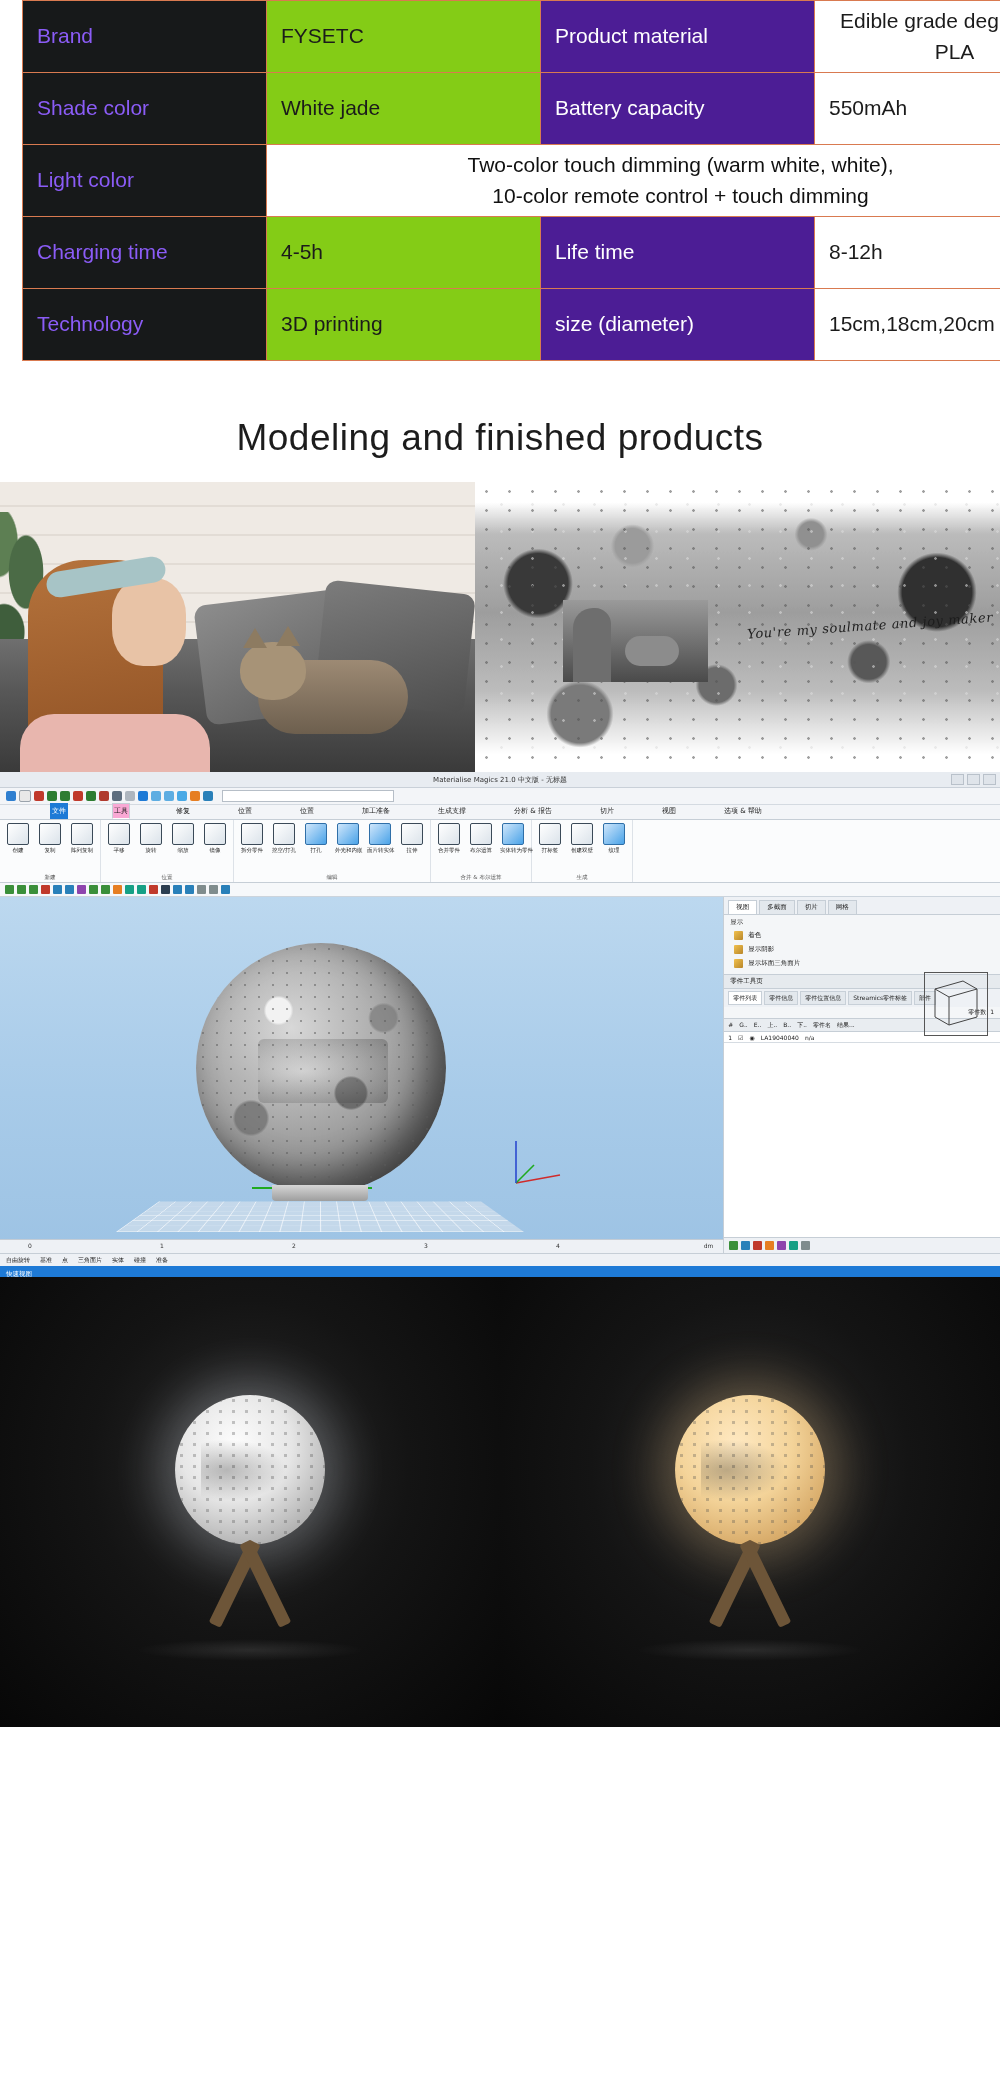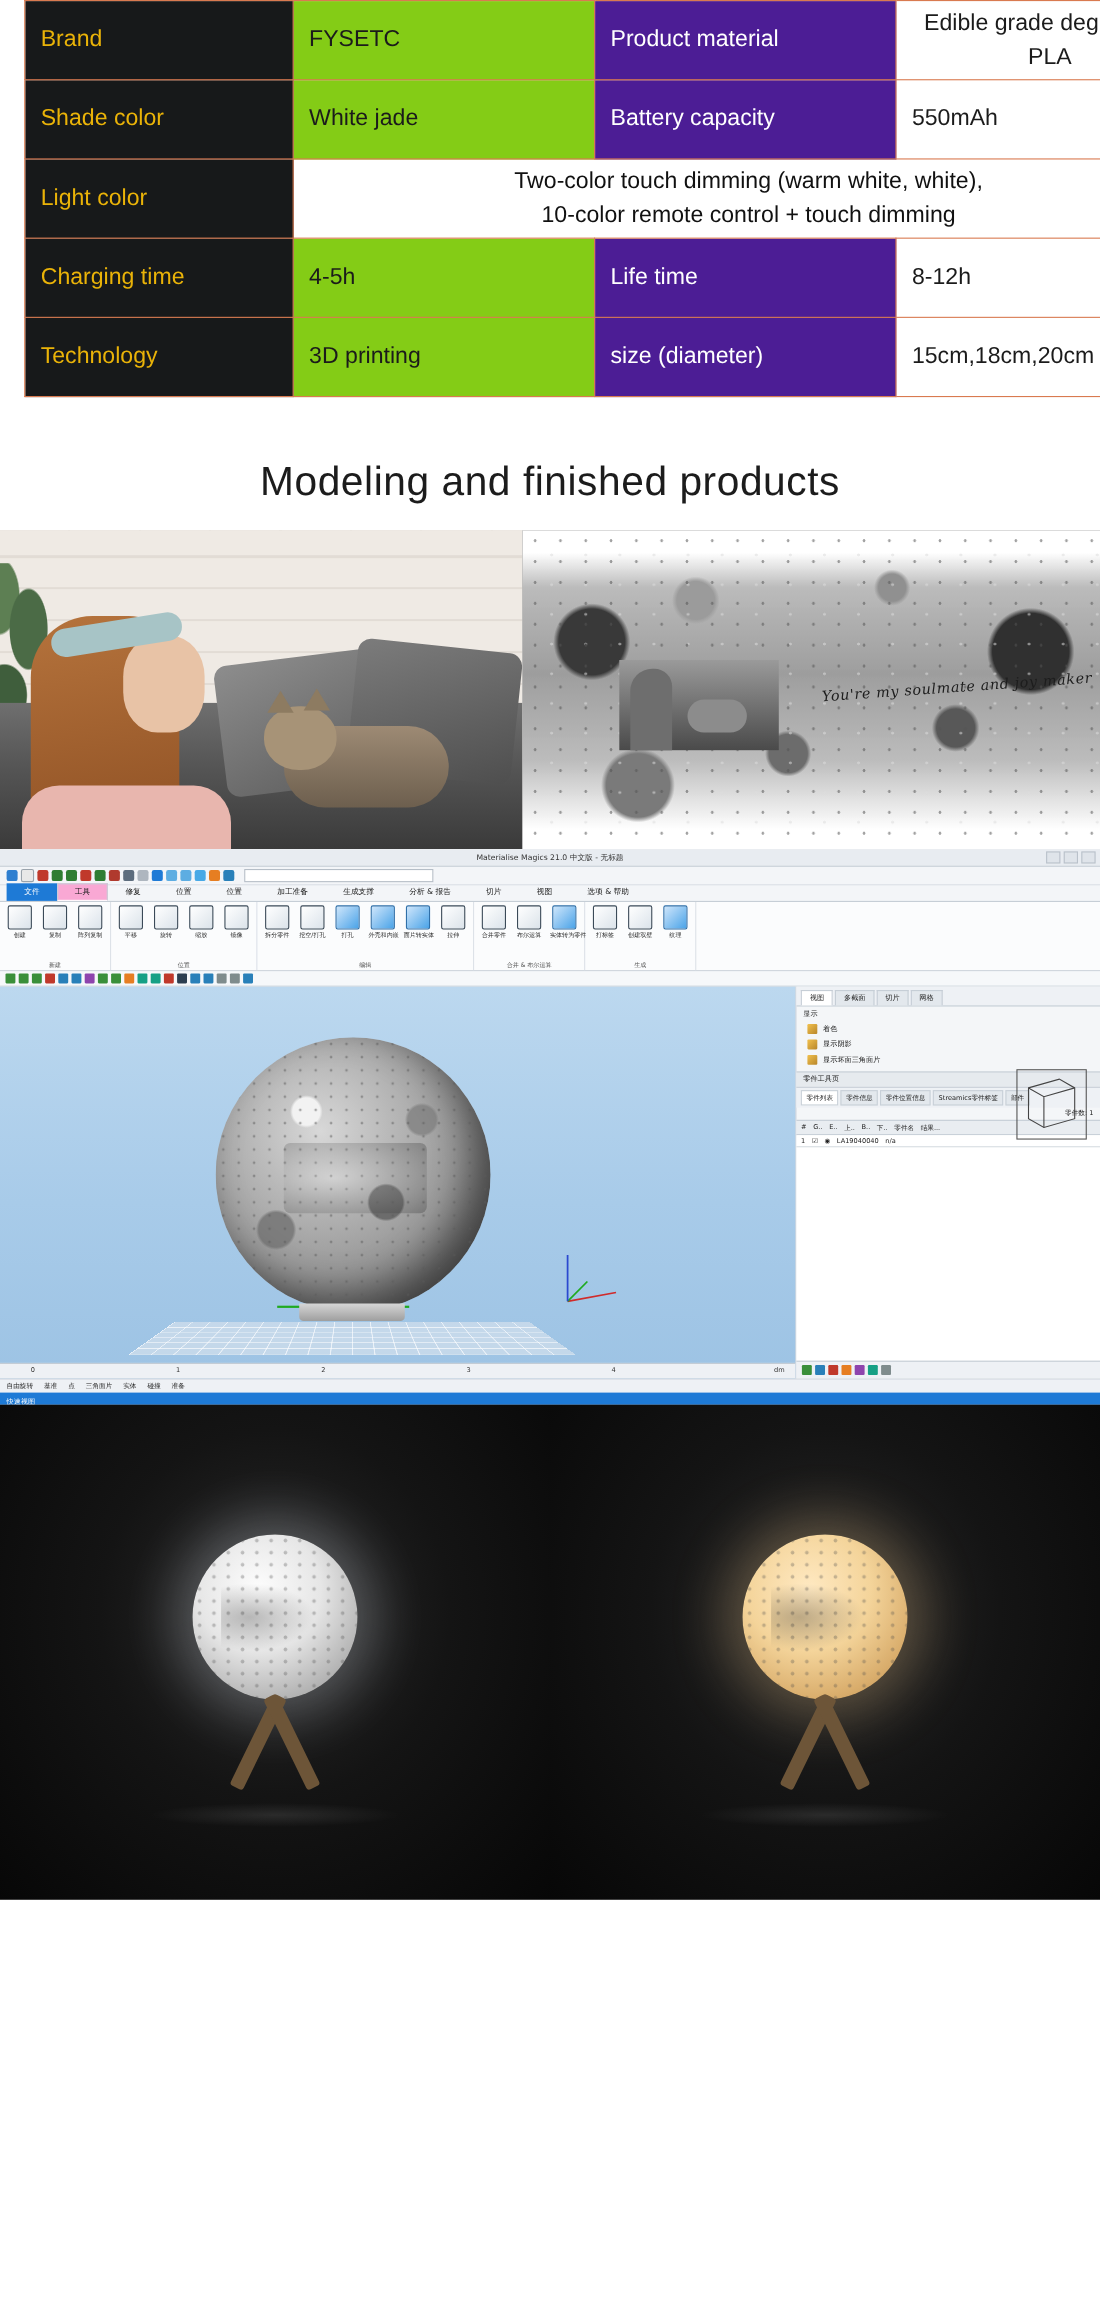--- a/index.html
+++ b/index.html
@@ -34,21 +34,21 @@
   table.param td{
     border:1px solid #d97a50;
     height:63px;
     padding:4px 14px;
     font-size:21px;
     line-height:1.45;
     vertical-align:middle;
   }
   td.k{
     background:#17191a;
-    color:#eab308;
+    color:#8b5cf6;
     width:215px;
   }
   td.v{
     background:#84cc16;
     color:#1b1b1b;
     width:245px;
   }
   td.k2{background:#4c1d95;color:#fff;width:245px;}
   td.v2{background:#fff;color:#1b1b1b;width:251px;}
   td.v2.center{text-align:center;}
@@ -128,21 +128,21 @@
   .magics{width:1000px;height:505px;background:#eef1f5;position:relative;overflow:hidden;
     font-family:"DejaVu Sans","Liberation Sans",sans-serif;}
   .mg-title{height:15px;background:#e8ecf1;border-bottom:1px solid #c9d0d8;
     display:flex;align-items:center;justify-content:center;font-size:7px;color:#333;position:relative;}
   .mg-winbtns{position:absolute;right:4px;top:2px;display:flex;gap:3px;}
   .mg-winbtns i{display:block;width:11px;height:9px;background:#dfe4ea;border:1px solid #b9c1ca;}
   .mg-qat{height:16px;background:#f3f5f8;border-bottom:1px solid #d4dae1;display:flex;align-items:center;gap:3px;padding:0 6px;}
   .mg-qat .ic{width:10px;height:10px;border-radius:2px;}
   .mg-search{margin-left:6px;width:170px;height:10px;background:#fff;border:1px solid #b6bec7;}
   .mg-tabs{height:14px;background:#f3f5f8;display:flex;align-items:flex-end;gap:0;padding-left:6px;border-bottom:1px solid #c6ced6;}
-  .mg-tab{font-size:7px;color:#1b1b1b;padding:2px 15px;border:1px solid transparent;}
+  .mg-tab{font-size:7px;color:#1b1b1b;padding:2px 1px;border:1px solid transparent;margin-left:44px;}
   .mg-tab.active{background:#1e7ad6;color:#fff;}
   .mg-tab.sel{background:#f9a8d4;border-color:#c6ced6;border-bottom-color:#fff;}
   .mg-ribbon{height:62px;background:#fbfcfd;border-bottom:1px solid #c6ced6;display:flex;}
   .mg-grp{border-right:1px solid #dde2e8;padding:3px 5px 0;display:flex;flex-direction:column;justify-content:space-between;}
   .mg-grp .items{display:flex;gap:6px;}
   .mg-it{width:26px;text-align:center;}
   .mg-it .bx{width:20px;height:20px;margin:0 auto 2px;border:1.4px solid #3b4a58;border-radius:2px;
     background:linear-gradient(135deg,#ffffff,#dbe3ea);position:relative;}
   .mg-it .bx.blue{background:linear-gradient(135deg,#cfe6fb,#4aa3e8);border-color:#2f6fa8;}
   .mg-it .lb{font-size:5.5px;color:#2a2a2a;white-space:nowrap;}

